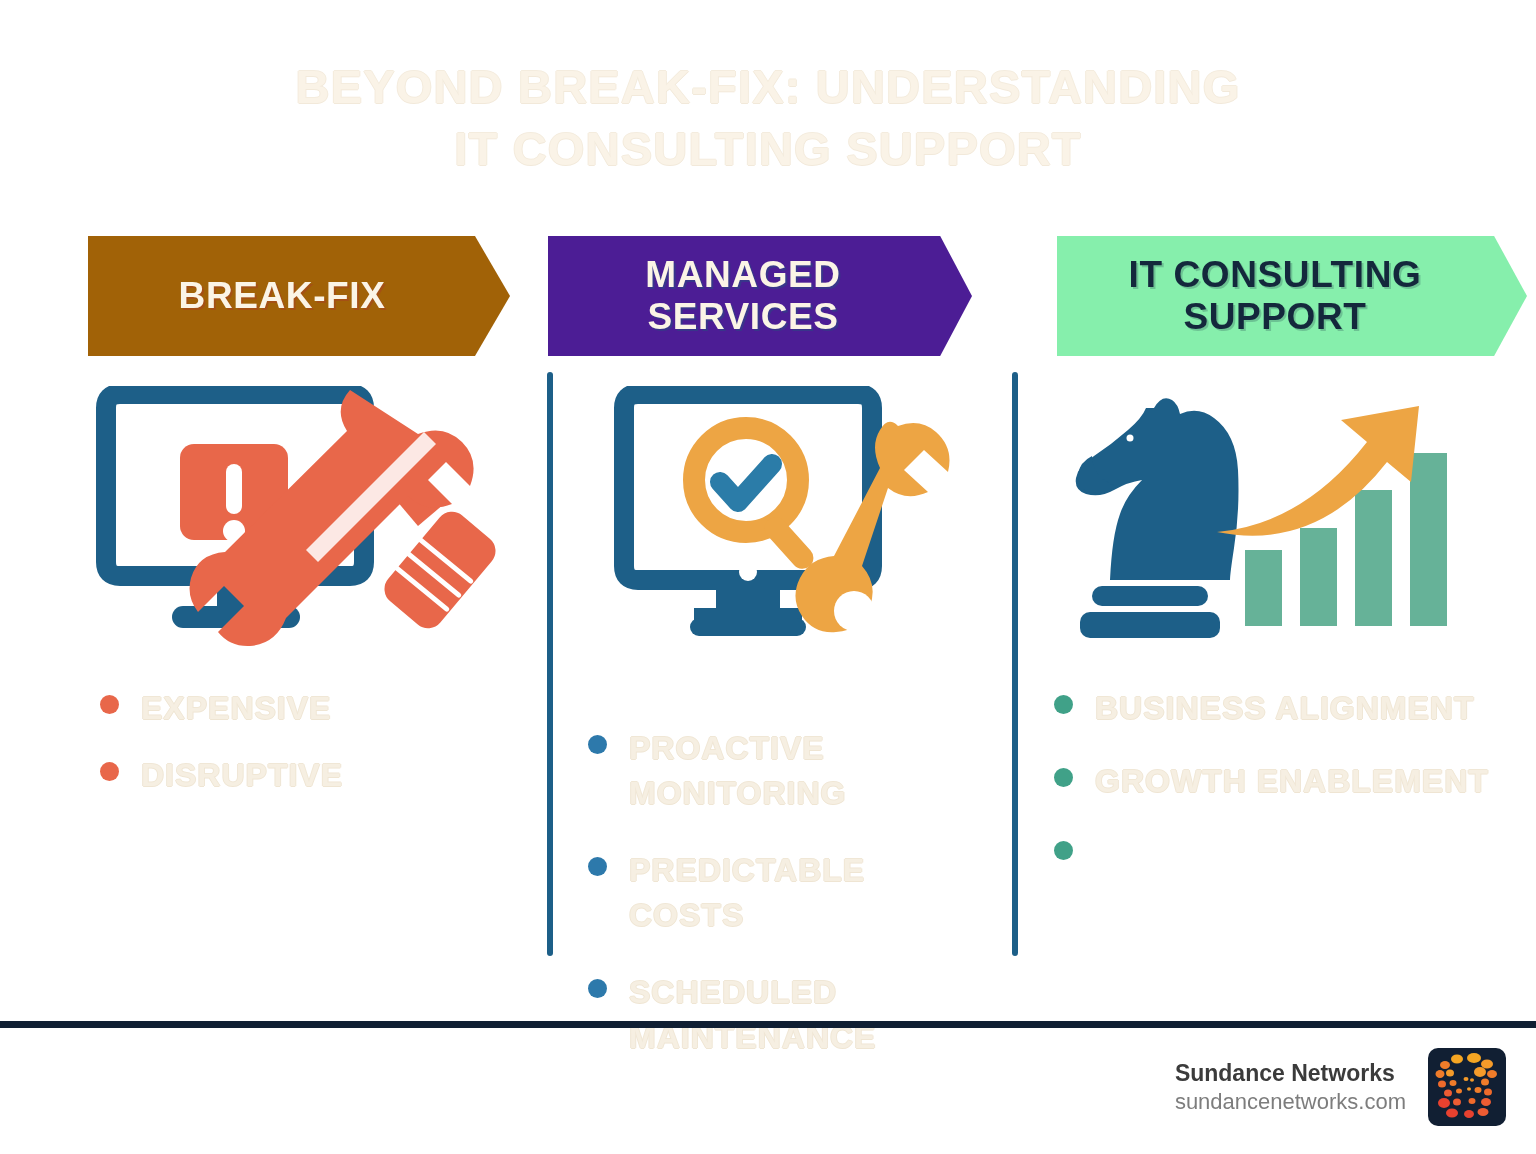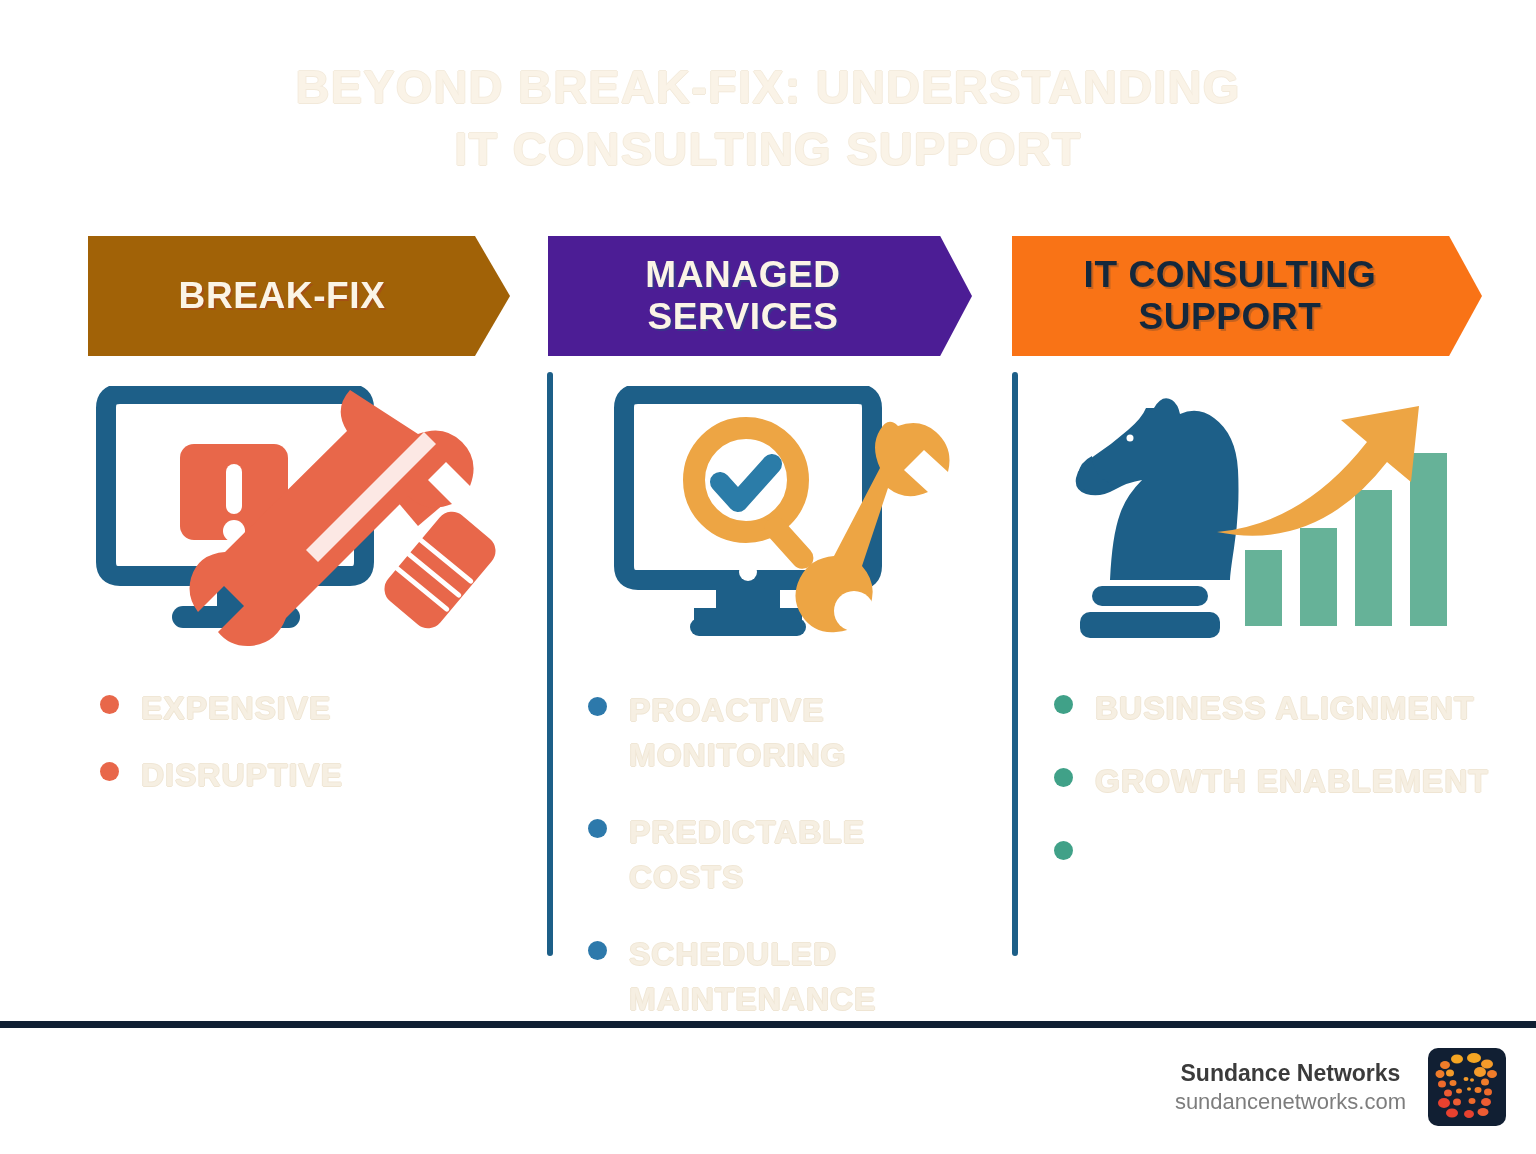--- a/index.html
+++ b/index.html
@@ -65,23 +65,23 @@
     left: 548px;
     width: 424px;
     background: #4c1d95;
     clip-path: polygon(0 0, 92.5% 0, 100% 50%, 92.5% 100%, 0 100%);
   }
   .banner-2 .banner-label {
     color: #fbf4e6;
     text-shadow: 2px 2px 0 rgba(34,85,125,0.45);
   }
   .banner-3 {
-    left: 1012px;
+    left: 1057px;
     width: 470px;
-    background: #f97316;
+    background: #86efac;
     clip-path: polygon(0 0, 93% 0, 100% 50%, 93% 100%, 0 100%);
   }
   .banner-3 .banner-label {
     color: #14283c;
     text-shadow: 2px 2px 0 rgba(20,40,60,0.22);
   }
 
   
   .divider {
     position: absolute;
@@ -104,21 +104,21 @@
   .illus-3 { left: 1062px; width: 400px; height: 260px; }
 
   
   .bullets {
     position: absolute;
     list-style: none;
     margin: 0;
     padding: 0;
   }
   .bullets-1 { left: 100px;  top: 686px; width: 420px; }
-  .bullets-2 { left: 588px;  top: 688px; width: 400px; }
+  .bullets-2 { left: 588px;  top: 726px; width: 400px; }
   .bullets-3 { left: 1054px; top: 686px; width: 460px; }
 
   .bullet-item {
     display: flex;
     align-items: flex-start;
     margin-bottom: 22px;
   }
   .bullets-2 .bullet-item { margin-bottom: 32px; }
   .bullets-3 .bullet-item { margin-bottom: 28px; }
 
@@ -153,21 +153,21 @@
     background: #101f33;
   }
   .footer {
     position: absolute;
     right: 30px;
     top: 1048px;
     display: flex;
     align-items: center;
     gap: 22px;
   }
-  .footer-text { text-align: center; }
+  .footer-text { text-align: left; }
   .footer-brand {
     font-size: 23px;
     font-weight: bold;
     color: #3b3b3b;
     line-height: 30px;
   }
   .footer-url {
     font-size: 22px;
     color: #7d7d7d;
     line-height: 28px;

